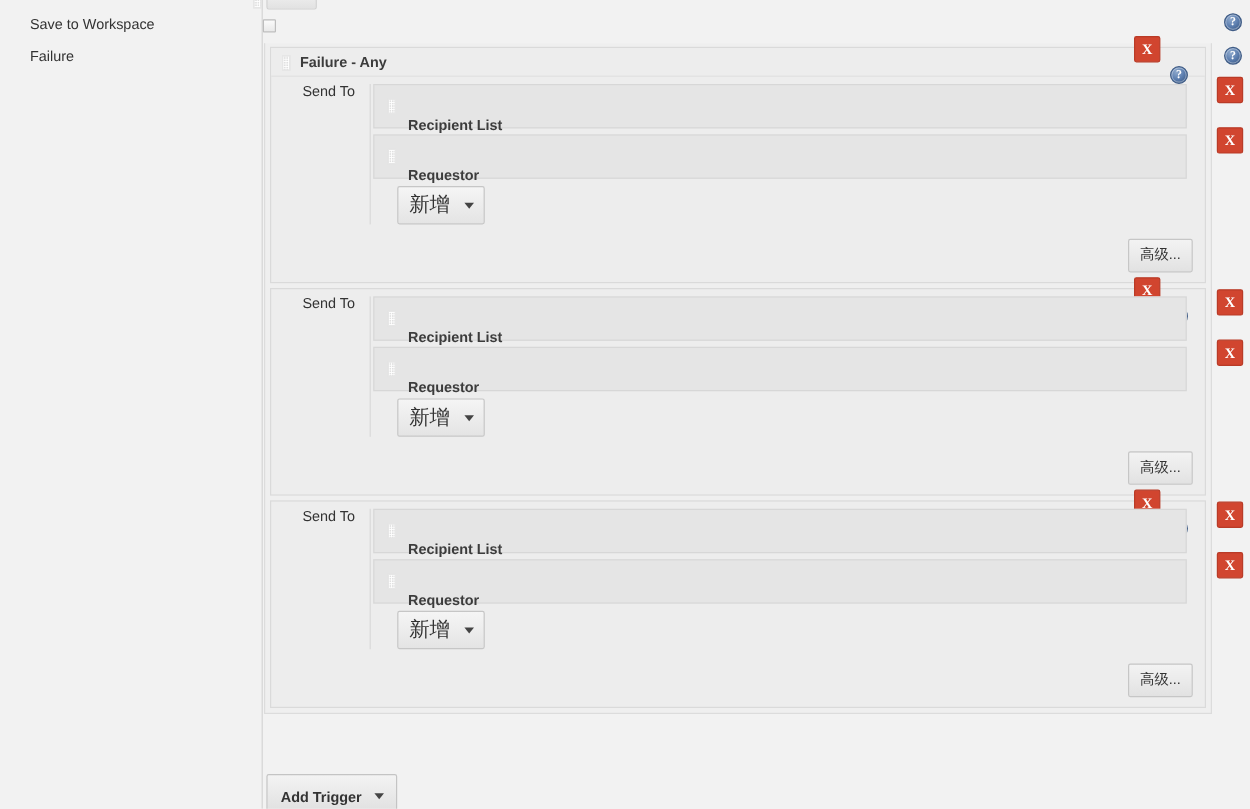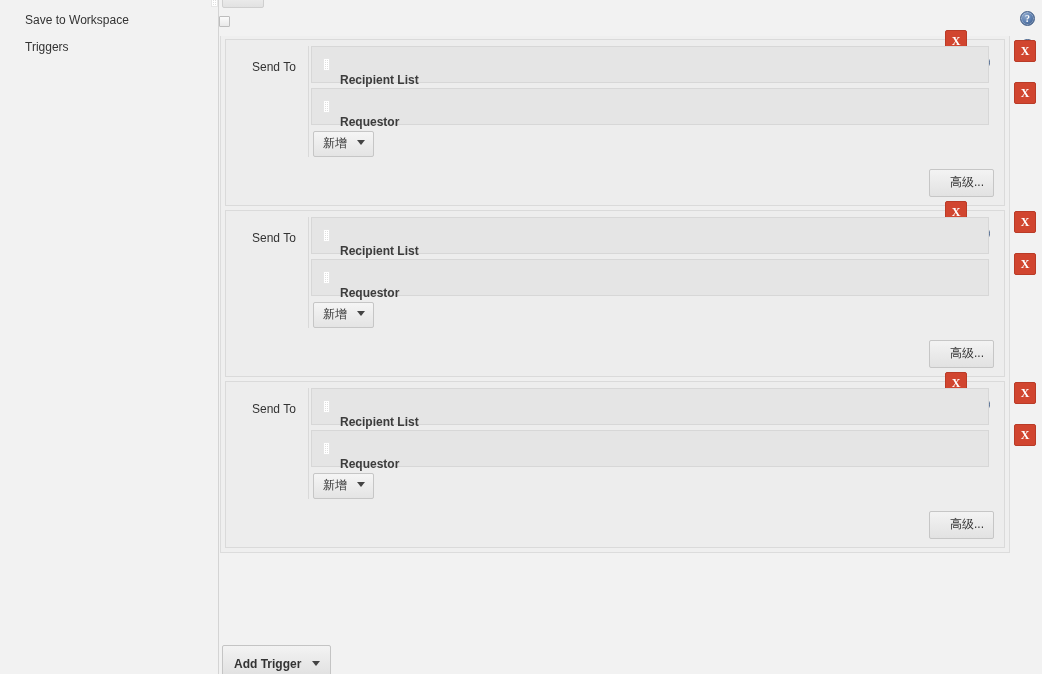--- a/index.html
+++ b/index.html
@@ -139,21 +139,21 @@
   }
 
   
   .trigger-body {
     position: relative;
     padding: 6px 0 0 0;
     min-height: 100px;
   }
   .sendto-label {
     position: absolute;
-    left: 26px; top: 20px;
+    left: 26px; top: 5px;
     font-size: 12px;
     color: #333;
     white-space: nowrap;
   }
   .recipients-col {
     margin-left: 82px;
     border-left: 1px solid #d9d9d9;
     padding-left: 2px;
     min-height: 92px;
   }
@@ -171,45 +171,45 @@
   }
   .recipient-label {
     position: absolute;
     left: 28px; top: 26px;
     font-size: 12px;
     font-weight: bold;
     color: #3c3c3c;
   }
 
   .btn-add {
-    margin: 1px 0 0 2px;
+    margin: 1px 0 0 20px;
     display: inline-block;
     padding: 3px 8px 4px 9px;
     background: linear-gradient(to bottom, #f5f5f5 0%, #e4e4e4 100%);
     border: 1px solid #c6c6c6;
     border-radius: 2px;
-    font-size: 12px;
+    font-size: 17px;
     color: #333;
     cursor: pointer;
     white-space: nowrap;
   }
   .caret {
     display: inline-block;
     margin-left: 7px;
     width: 0; height: 0;
     border-left: 4px solid transparent;
     border-right: 4px solid transparent;
     border-top: 5px solid #444;
     vertical-align: 2px;
   }
 
   .btn-advanced {
     position: absolute;
     right: 10px;
-    padding: 4px 9px 5px 20px;
+    padding: 4px 9px 5px 9px;
     background: linear-gradient(to bottom, #f3f3f3 0%, #e2e2e2 100%);
     border: 1px solid #c6c6c6;
     border-radius: 2px;
     font-size: 12px;
     color: #333;
     cursor: pointer;
     white-space: nowrap;
   }
 
   
@@ -226,34 +226,38 @@
     white-space: nowrap;
     font-weight: bold;
   }
 </style>
 </head>
 <body>
 
 <div id="root">
 
   <div class="form-label" id="lbl-save-workspace">Save to Workspace</div>
-  <div class="form-label" id="lbl-triggers">Triggers</div>
+  <div class="form-label" id="lbl-triggers">Failure</div>
 
   <div id="col-divider"></div>
 
   <div id="cut-grip" class="grip"></div>
   <div id="cut-button"></div>
   <div id="chk-save-workspace"></div>
 
   <div class="help-icon" id="help-top-1">?</div>
   <div class="help-icon" id="help-top-2">?</div>
 
   <div id="triggers-container">
 
     <div class="trigger-panel">
+      <div class="trigger-header">
+        <span class="grip header-grip"></span>
+        <span class="trigger-title">Failure - Any</span>
+      </div>
       <div class="btn-delete" style="right:37px; top:-10px;">X</div>
       <div class="help-icon" style="position:absolute; right:14px; top:15px;">?</div>
 
       <div class="trigger-body">
         <span class="sendto-label">Send To</span>
 
         <div class="recipients-col">
           <div class="recipient-row">
             <span class="grip recipient-grip"></span>
             <span class="recipient-label">Recipient List</span>

